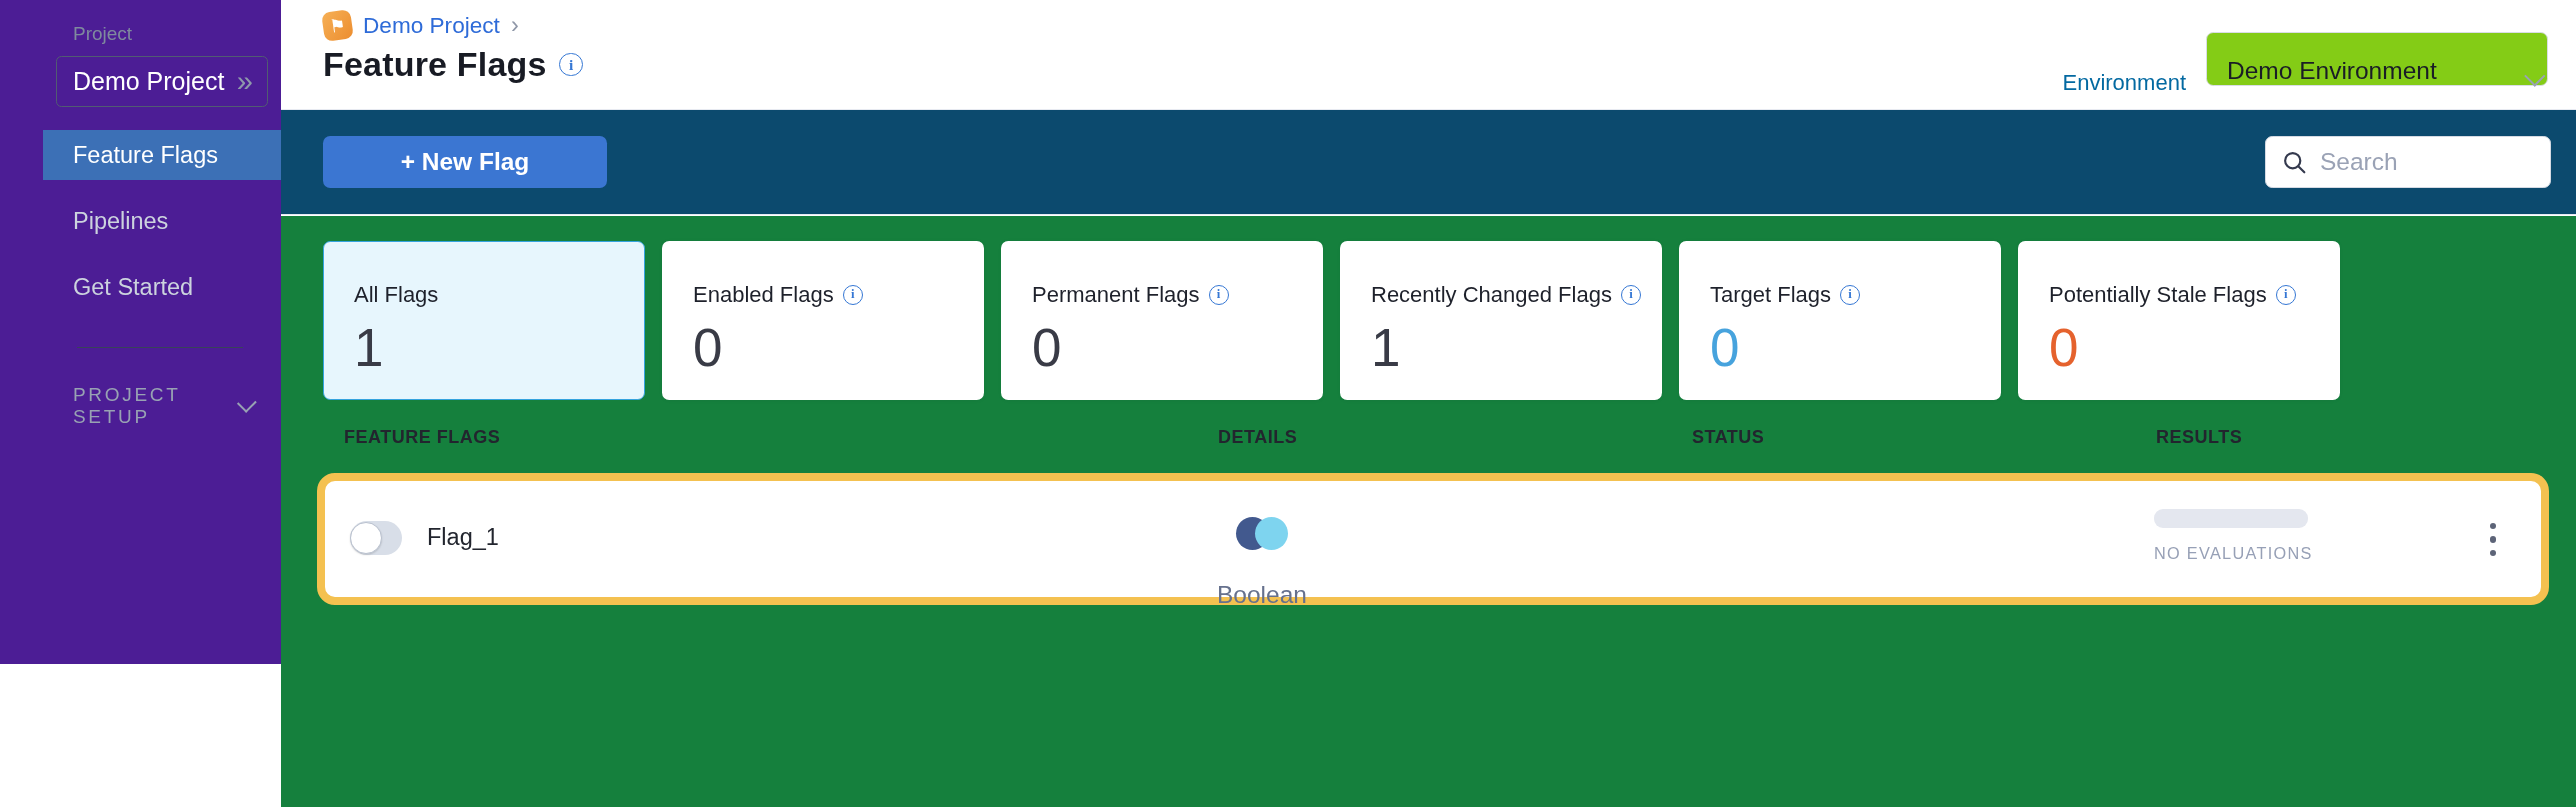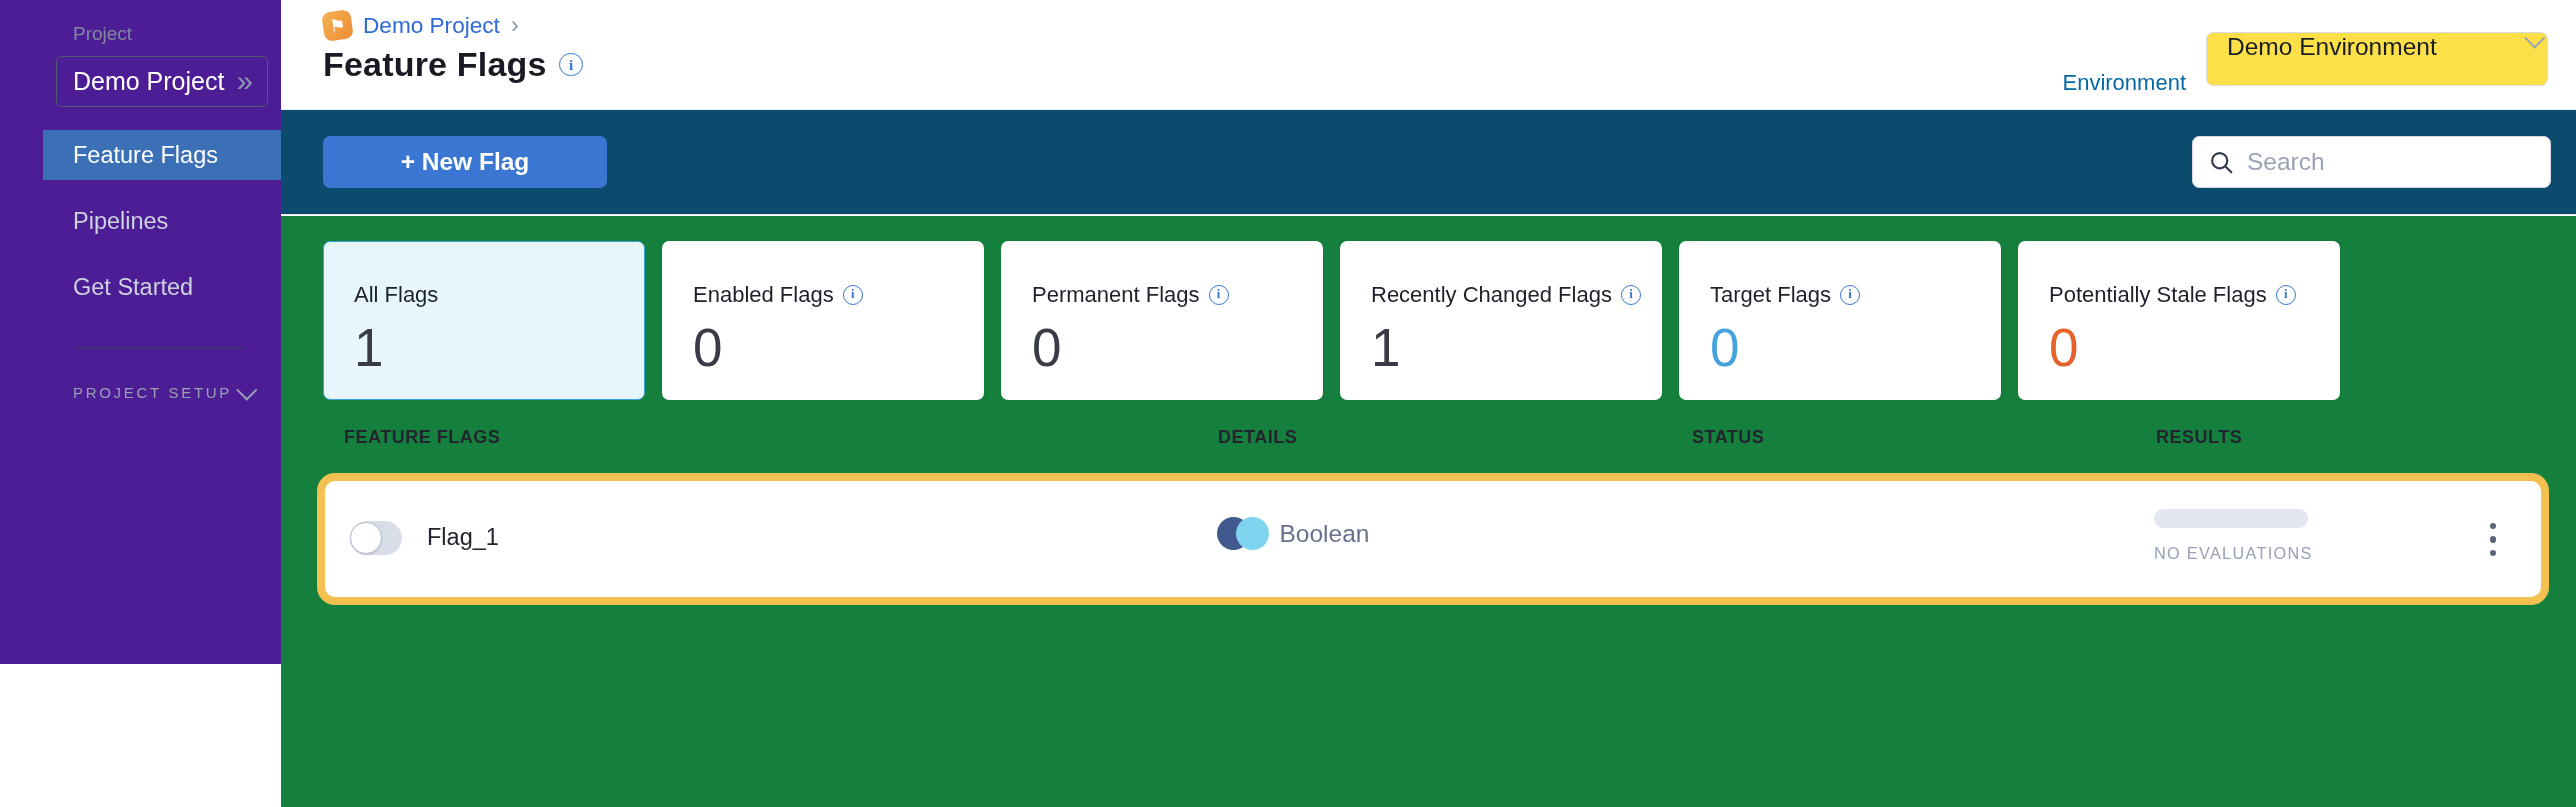--- a/index.html
+++ b/index.html
@@ -38,21 +38,21 @@
   .nav-item.active { background:#3c70b6; color:#ffffff; }
   .sidebar-divider {
     height:0.9px; background:#39435a; margin:34px 38px 0 34px;
   }
   .project-setup {
     margin:36px 30px 0 30px;
     display:flex; align-items:center; justify-content:space-between;
     cursor:pointer;
   }
   .project-setup .ps-label {
-    font-size:15px; letter-spacing:2.7px; color:#98a2b3; font-weight:500;
+    font-size:19px; letter-spacing:2.7px; color:#98a2b3; font-weight:500;
   }
   .chev-down {
     width:14.5px; height:14.5px;
     border-right:2.7px solid #98a2b3; border-bottom:2.7px solid #98a2b3;
     transform:rotate(45deg) translateY(-3.6px);
   }
 
   
   .main { position:absolute; left:281px; top:0; right:0; height:808px; background:#ffffff; }
 
@@ -73,36 +73,36 @@
     width:23.5px; height:23.5px; border:1.8px solid #3577d4; border-radius:50%;
     color:#3577d4; font-size:15.4px; font-weight:700;
     display:inline-flex; align-items:center; justify-content:center;
     font-family:"Liberation Serif", serif; cursor:pointer; flex:0 0 auto;
   }
   .info-icon.small { width:20px; height:20px; font-size:12.7px; }
   .env-block { position:absolute; right:28px; top:22px; display:flex; align-items:center; gap:20px; }
   .env-label { font-size:22px; font-weight:400; color:#0369a1;margin-top:48px; }
   .env-select {
     width:342px; height:54px; border:0.9px solid #d9dde6; border-radius:7.2px;
-    display:flex; align-items:flex-start; justify-content:space-between;
-    padding:0 8px 0 20px; cursor:pointer; background:#fde047;
+    display:flex; align-items:flex-end; justify-content:space-between;
+    padding:0 8px 0 20px; cursor:pointer; background:#84cc16;
   }
   .env-select .env-value { font-size:24.5px; color:#1a1d26; }
   .env-select .chev-down { border-color:#9aa2b5; }
 
   
   .toolbar { height:105px; border-bottom:0.9px solid #e7eaf1; position:relative; background:#0c4a6e; }
   .new-flag-btn {
     position:absolute; left:42px; top:26px; width:284px; height:52px;
     background:#3b76d2; border:none; border-radius:7.2px;
     color:#ffffff; font-size:24.5px; font-weight:700; cursor:pointer;
     font-family:"Liberation Sans", sans-serif;
   }
   .search-box {
-    position:absolute; right:25px; top:26px; width:359px; height:52px;
+    position:absolute; right:25px; top:26px; width:286px; height:52px;
     border:0.9px solid #d5dae3; border-radius:7.2px; background:#ffffff;
     display:flex; align-items:center; padding:0 16.3px; gap:12.7px;
   }
   .search-box svg { flex:0 0 auto; }
   .search-box input {
     border:none; outline:none; width:100%;
     font-size:24.5px; color:#1a1d26; font-family:"Liberation Sans", sans-serif;
     background:transparent;
   }
   .search-box input::placeholder { color:#9aa2b5; }
@@ -141,21 +141,21 @@
     position:absolute; left:24.5px; top:40px; width:52px; height:34px;
     background:#d8dee8; border-radius:18px; cursor:pointer;
   }
   .toggle .knob {
     position:absolute; left:0.9px; top:0.9px; width:32px; height:32px;
     background:#ffffff; border:1.8px solid #b9c1cf; border-radius:50%;
     box-shadow:0 0.9px 1.8px rgba(0,0,0,0.15);
   }
   .flag-name { position:absolute; left:102px; top:43px; font-size:23.5px; font-weight:500; color:#22252e; }
 
-  .type-cell { position:absolute; left:892px; top:36px; display:flex; align-items:center; gap:11px; }
+  .type-cell { position:absolute; left:892px; top:36px; display:flex; align-items:center; gap:31px;flex-direction:column; }
   .bool-icon { display:flex; }
   .bool-icon .c-dark { width:33px; height:33px; border-radius:50%; background:#42598e; }
   .bool-icon .c-light { width:33px; height:33px; border-radius:50%; background:#7ed4ef; margin-left:-14.5px; }
   .type-text { font-size:24.5px; color:#66718d; }
 
   .status-cell { position:absolute; left:1371px; top:22px; }
   .status-badge {
     display:inline-block; border:1.8px solid #c9d7e8; border-radius:14.5px;
     padding:3.6px 13.6px; font-size:16.3px; font-weight:700; color:#8494ad;
     letter-spacing:1.1px;

